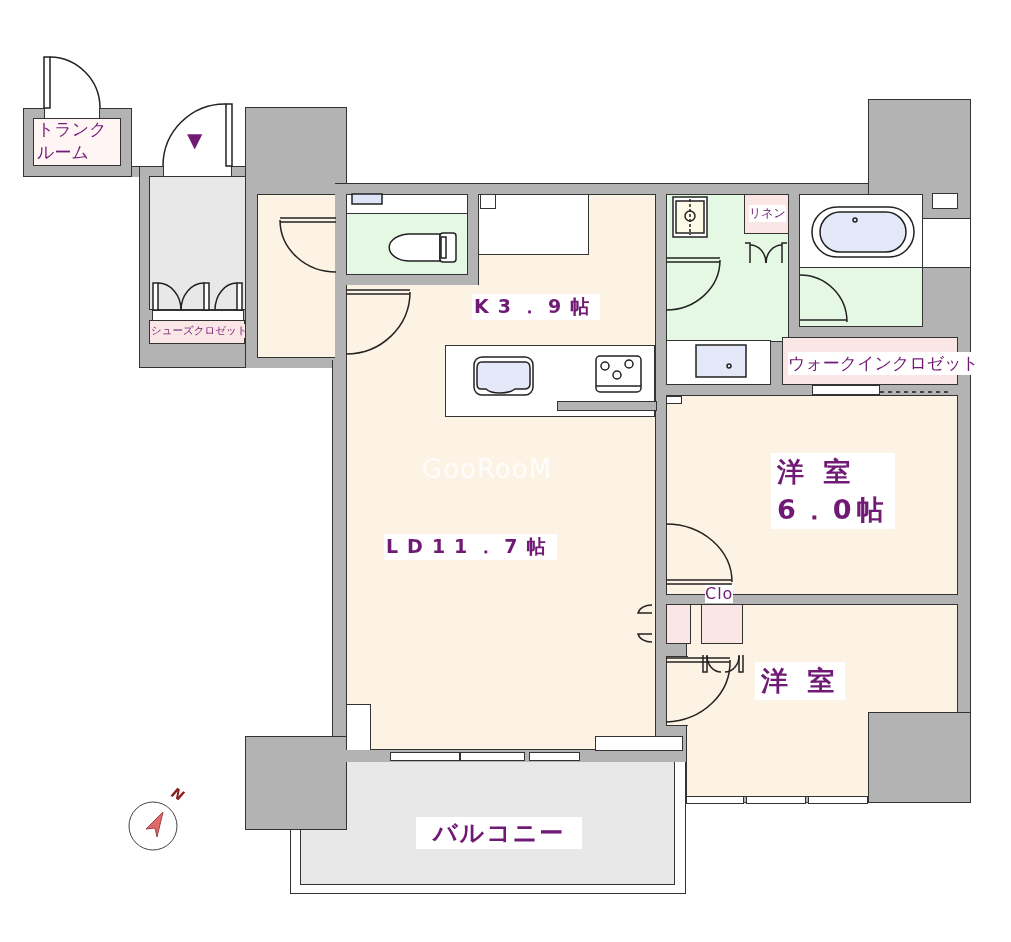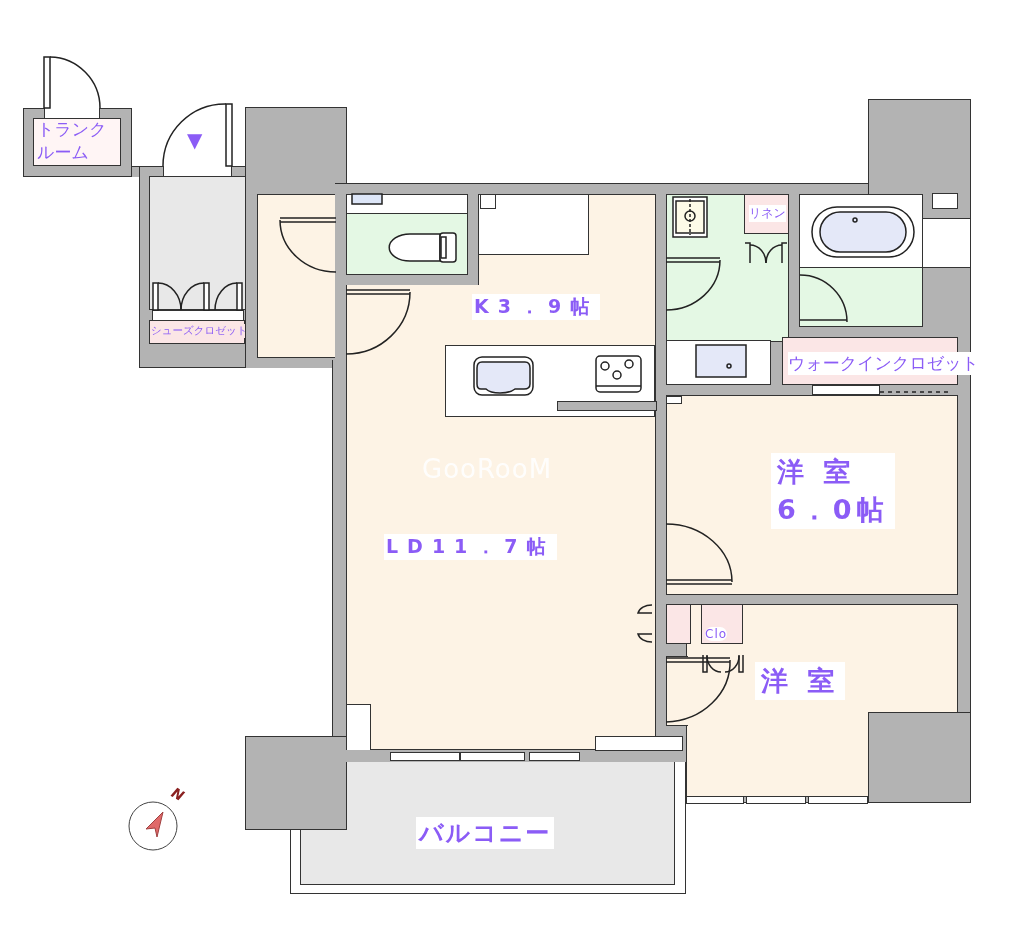--- a/index.html
+++ b/index.html
@@ -5,21 +5,21 @@
   html,body{margin:0;padding:0;background:#fff;}
   body{width:1011px;height:942px;position:relative;overflow:hidden;font-family:"DejaVu Sans","Liberation Sans",sans-serif;}
   .abs{position:absolute;box-sizing:border-box;}
   .wall{background:#b3b3b3;border:1.5px solid #333;}
   .wallnb{background:#b3b3b3;}
   .room-beige{background:#fdf3e5;border:1.5px solid #333;}
   .room-green{background:#e4f8e4;border:1.5px solid #333;}
   .room-gray{background:#e8e8e8;border:1.5px solid #333;}
   .room-pink{background:#fbe6e6;border:1.5px solid #333;}
   .white{background:#fff;border:1.5px solid #333;}
-  .label{position:absolute;color:#8b5cf6;background:#fff;white-space:nowrap;}
+  .label{position:absolute;color:#701a75;background:#fff;white-space:nowrap;}
   .lbl-big{font-size:19px;letter-spacing:9px;font-weight:bold;}
   .lbl-room{font-size:27px;line-height:38px;font-weight:bold;letter-spacing:5px;}
   .lbl-small{font-size:11px;background:#fbe6e6;}
   .lbl-mid{font-size:14px;background:#fbe6e6;}
   svg.overlay{position:absolute;left:0;top:0;}
   .watermark{position:absolute;color:#fff;font-size:30px;opacity:.9;letter-spacing:1px;}
 </style>
 </head>
 <body>
 
@@ -79,21 +79,21 @@
   <div class="label lbl-mid" style="left:788px;top:352px;font-size:17px;background:#fff;">ウォークインクロゼット</div>
   <div class="abs white" style="left:812px;top:385px;width:68px;height:10px;"></div>
 
   <div class="abs room-beige" style="left:666px;top:395px;width:292px;height:200px;"></div>
   <div class="abs white" style="left:666px;top:396px;width:16px;height:8px;"></div>
 
   <div class="abs room-beige" style="left:686px;top:604px;width:272px;height:193px;"></div>
   <div class="abs wall" style="left:868px;top:712px;width:103px;height:91px;border-top:1.5px solid #333;"></div>
   <div class="abs room-beige" style="left:666px;top:656px;width:22px;height:70px;border-right:none;"></div>
   <div class="abs room-pink" style="left:701px;top:604px;width:42px;height:40px;"></div>
-  <div class="label" style="left:705px;top:627px;font-size:12px;background:#fff;letter-spacing:1px;border-radius:7px;">Clo</div>
+  <div class="label" style="left:705px;top:584px;font-size:16px;background:#fff;letter-spacing:1px;">Clo</div>
   <div class="abs room-pink" style="left:666px;top:604px;width:25px;height:40px;"></div>
 
   <div class="abs wall" style="left:245px;top:736px;width:102px;height:94px;"></div>
   <div class="abs white" style="left:346px;top:704px;width:25px;height:48px;"></div>
   <div class="abs white" style="left:290px;top:760px;width:396px;height:134px;"></div>
   <div class="abs room-gray" style="left:300px;top:762px;width:375px;height:123px;border-top:none;"></div>
   <div class="abs wall" style="left:245px;top:736px;width:102px;height:94px;"></div>
   <div class="abs wallnb" style="left:346px;top:750px;width:340px;height:12px;"></div>
   <div class="abs white" style="left:390px;top:752px;width:70px;height:9px;"></div>
   <div class="abs white" style="left:460px;top:752px;width:65px;height:9px;"></div>
@@ -217,18 +217,18 @@
 
   <div class="label lbl-big" style="left:472px;top:294px;padding:0 2px;background:#fff;">K3．9帖</div>
   <div class="label lbl-big" style="left:384px;top:534px;padding:0 2px;background:#fff;">LD11．7帖</div>
   <div class="label lbl-room" style="left:771px;top:453px;padding:0 6px;">
     <div>洋 室</div>
     <div>6．0帖</div>
   </div>
   <div class="label lbl-room" style="left:755px;top:662px;padding:0 6px;">
     <div>洋 室</div>
   </div>
-  <div class="label" style="left:416px;top:817px;font-size:24px;font-weight:bold;padding:0 3px;letter-spacing:2px;">バルコニー</div>
+  <div class="label" style="left:416px;top:817px;font-size:24px;font-weight:bold;padding:0 17px;letter-spacing:2px;">バルコニー</div>
 
   <div class="watermark" style="left:422px;top:454px;font-size:26px;">GooRooM</div>
 
   <div class="label" style="left:172px;top:786px;font-size:14px;color:#8a2020;background:transparent;font-style:italic;font-weight:bold;transform:rotate(30deg);">N</div>
 </div>
 
 </body></html>

